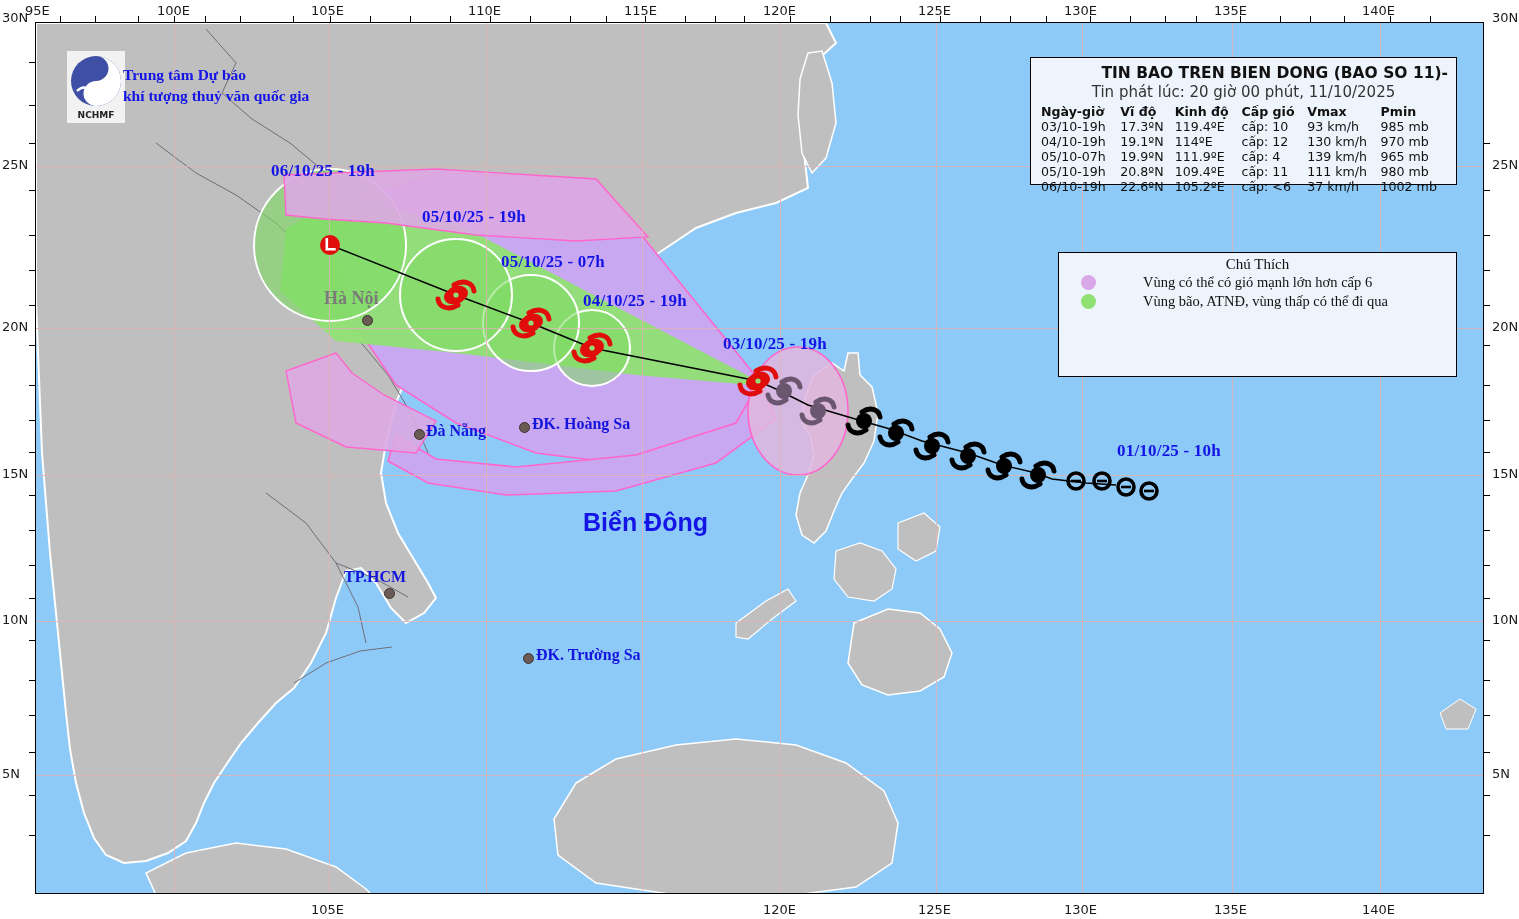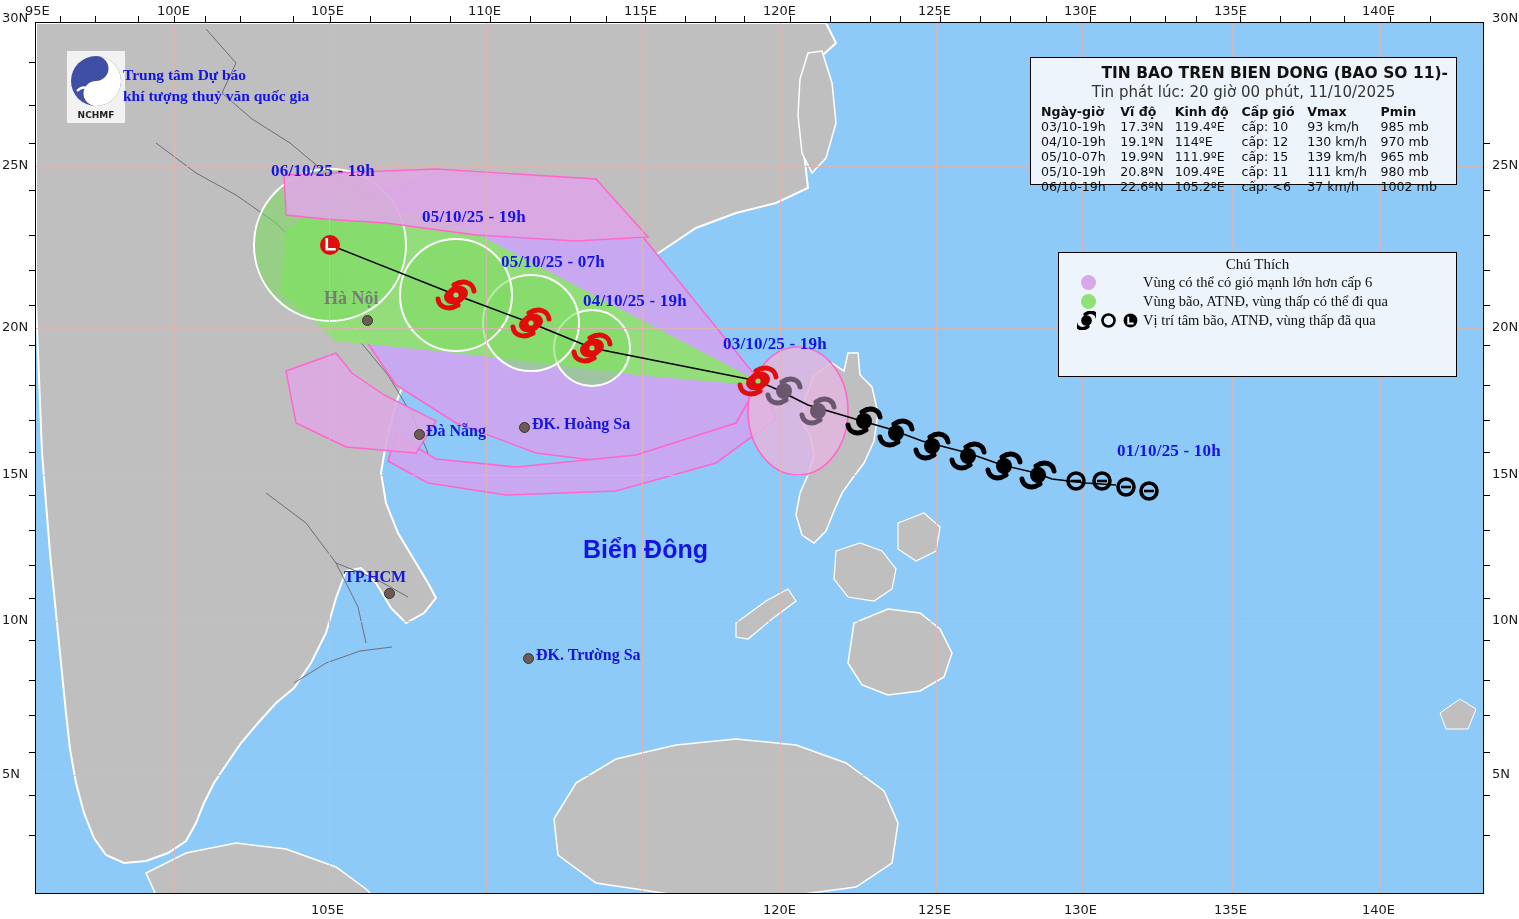--- a/index.html
+++ b/index.html
@@ -22,21 +22,21 @@
   .grid-v{position:absolute;top:0;height:100%;width:1px;background:rgba(222,180,180,.85);}
 
   
   .trk-label{position:absolute;color:#1414e6;font-family:"Liberation Serif",serif;font-weight:bold;
              font-size:17px;white-space:nowrap;letter-spacing:.2px;}
   .city-label{position:absolute;color:#1414dc;font-family:"Liberation Serif",serif;font-weight:bold;
               font-size:16px;white-space:nowrap;}
   .city-dot{position:absolute;width:9px;height:9px;border-radius:50%;background:#6b5b55;border:1px solid #3c3330;}
   .hanoi-label{position:absolute;color:#7a7a7a;font-family:"Liberation Serif",serif;font-weight:bold;font-size:18px;}
   .sea-label{position:absolute;color:#1414e6;font-family:"Liberation Sans",sans-serif;font-weight:bold;
-             font-size:25px;white-space:nowrap;margin-top:27px;}
+             font-size:25px;white-space:nowrap;}
 
   
   #infobox{position:absolute;left:1030px;top:57px;width:427px;height:128px;background:#eef4fb;
            border:1.5px solid #000;box-sizing:border-box;padding:6px 8px 4px 8px;}
   #infobox .title{text-align:right;font-family:"DejaVu Sans",sans-serif;font-weight:bold;font-size:15.5px;color:#111;}
   #infobox .subtitle{text-align:center;font-family:"DejaVu Sans",sans-serif;font-size:15px;color:#333;margin-top:1px;}
   table.fc{border-collapse:collapse;margin-top:3px;width:100%;font-family:"DejaVu Sans",sans-serif;font-size:12.6px;color:#111;}
   table.fc th{font-weight:bold;text-align:left;padding:0 2px;white-space:nowrap;}
   table.fc td{padding:0 2px;white-space:nowrap;}
 
@@ -393,21 +393,21 @@
           <td>19.1ºN</td>
           <td>114ºE</td>
           <td>cấp: 12</td>
           <td>130 km/h</td>
           <td>970 mb</td>
         </tr>
         <tr>
           <td>05/10-07h</td>
           <td>19.9ºN</td>
           <td>111.9ºE</td>
-          <td>cấp: 15</td>
+          <td>cấp: 4</td>
           <td>139 km/h</td>
           <td>965 mb</td>
         </tr>
         <tr>
           <td>05/10-19h</td>
           <td>20.8ºN</td>
           <td>109.4ºE</td>
           <td>cấp: 11</td>
           <td>111 km/h</td>
           <td>980 mb</td>
@@ -434,33 +434,16 @@
       <div class="lg-text">Vùng có thể có gió mạnh lớn hơn cấp 6</div>
     </div>
 
     <div class="lg-row">
       <div class="lg-icons">
         <span class="sw" style="background:#90e074"></span>
       </div>
       <div class="lg-text">Vùng bão, ATNĐ, vùng thấp có thể đi qua</div>
     </div>
 
-    <div class="lg-row">
-      <div class="lg-icons">
-        <svg width="19" height="19" viewBox="-11 -11 22 22">
-          <circle cx="0" cy="0" r="6.2" fill="#000"></circle>
-          <path d="M-1.6,-7 C5,-12 12,-8.6 12.6,-3" stroke="#000" stroke-width="4" fill="none" stroke-linecap="round"></path>
-          <path d="M1.6,7 C-5,12 -12,8.6 -12.6,3" stroke="#000" stroke-width="4" fill="none" stroke-linecap="round"></path>
-        </svg>
-        <svg width="19" height="19" viewBox="-11 -11 22 22">
-          <circle cx="0" cy="0" r="7" fill="none" stroke="#000" stroke-width="3"></circle>
-        </svg>
-        <svg width="19" height="19" viewBox="-11 -11 22 22">
-          <circle cx="0" cy="0" r="8" fill="#000"></circle>
-          <path d="M-2.6,-4.4 V3.4 H3.6" stroke="#fff" stroke-width="2.2" fill="none"></path>
-        </svg>
-      </div>
-      <div class="lg-text">Vị trí tâm bão, ATNĐ, vùng thấp đã qua</div>
-    </div>
 
   </div>
 
 </div>
 
 </body></html>

